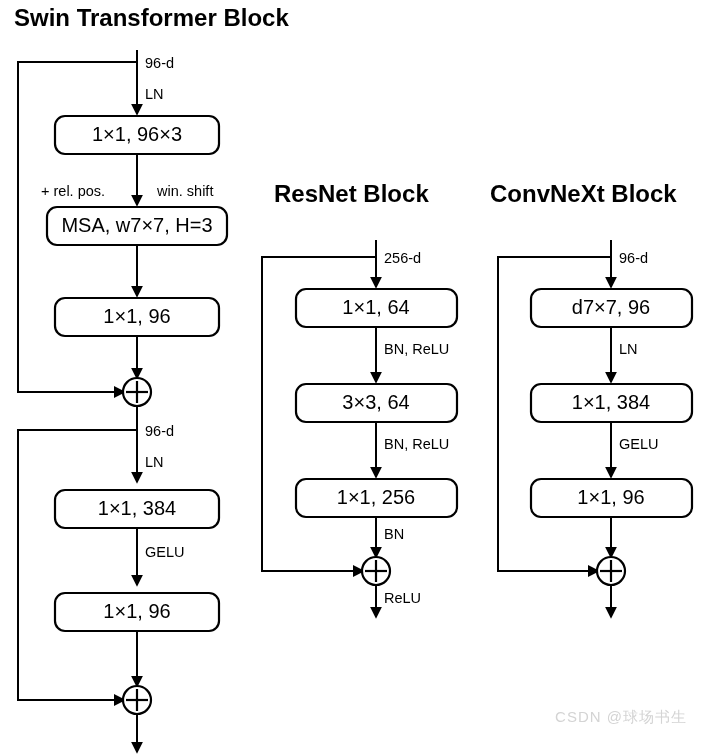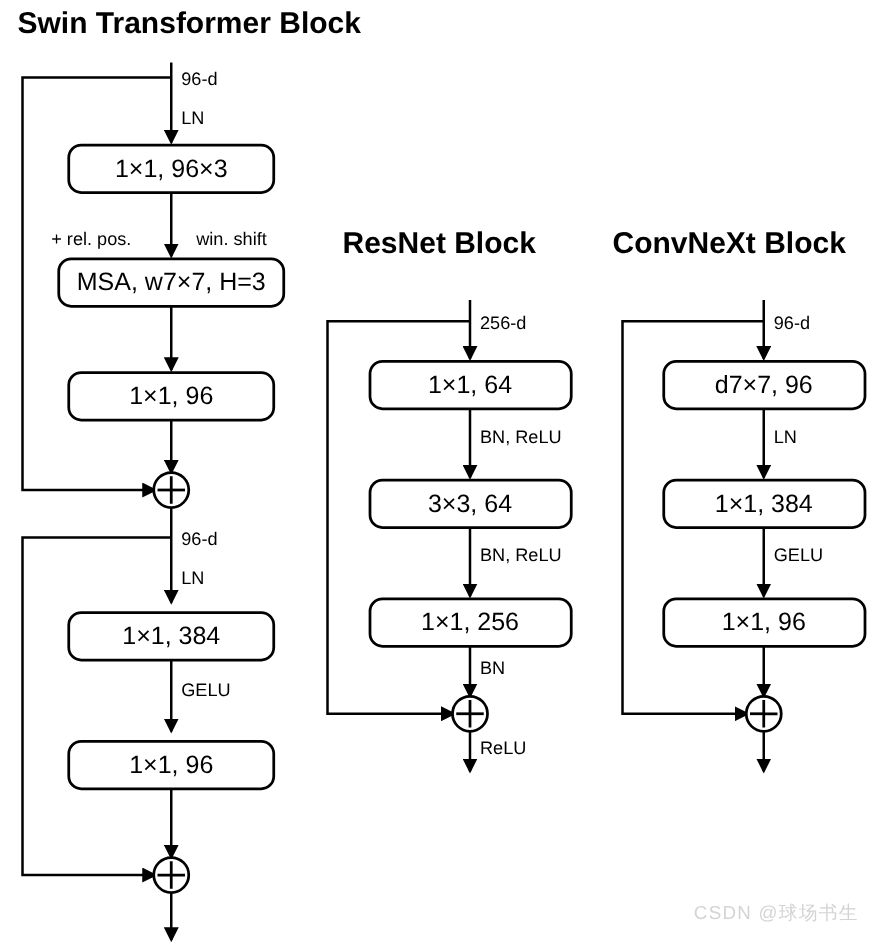--- a/index.html
+++ b/index.html
@@ -54,21 +54,21 @@
     stroke: #000000;
     stroke-width: 2.2;
   }
   .sum-cross {
     stroke: #000000;
     stroke-width: 2.2;
   }
   .watermark {
     position: absolute;
     right: 16px;
-    bottom: 15px;
+    bottom: 28px;
     font-family: "Liberation Sans", sans-serif;
     font-size: 15px;
     color: #d4d4d4;
     letter-spacing: 1px;
     user-select: none;
   }
 </style>
 </head>
 <body>
 

